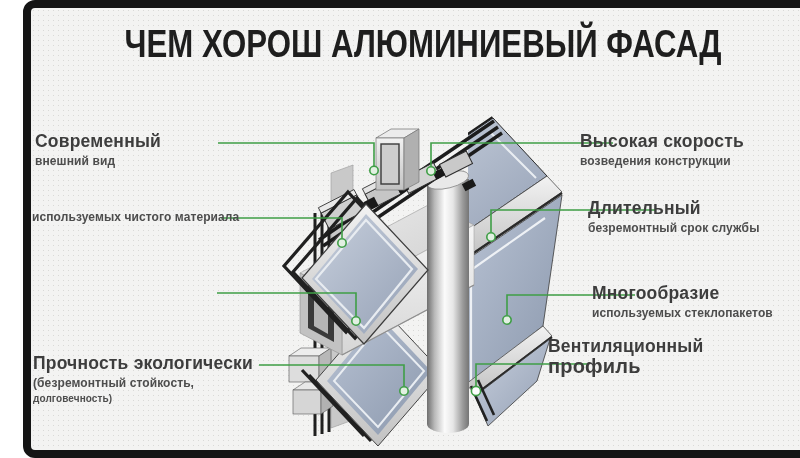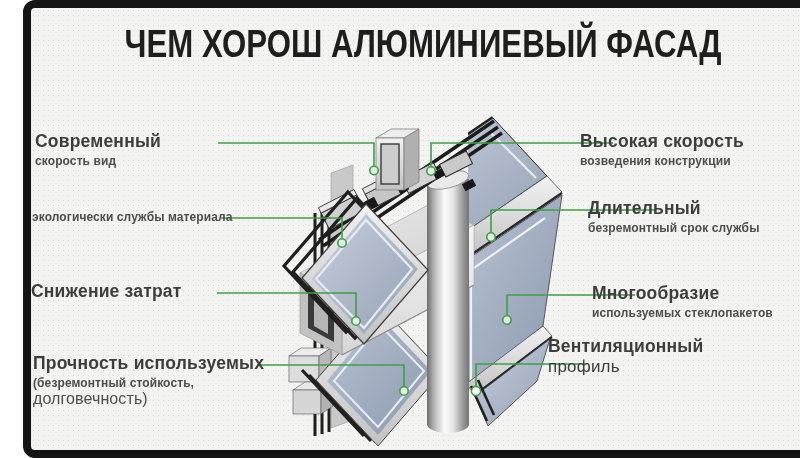--- a/index.html
+++ b/index.html
@@ -32,25 +32,25 @@
   }
   .label .main{
     font-size:17.5px;line-height:19px;font-weight:bold;color:#3d3d3d;
     letter-spacing:0.2px;white-space:nowrap;
   }
   .label .sub{
     font-size:12px;line-height:15px;font-weight:bold;color:#4d4d4d;
     margin-top:3px;letter-spacing:0.1px;white-space:nowrap;
   }
   .label .sub2{
-    font-size:16px;line-height:15px;font-weight:normal;color:#4d4d4d;
+    font-size:10px;line-height:15px;font-weight:bold;color:#4d4d4d;
     letter-spacing:0.1px;white-space:nowrap;
   }
   .label .main2{
-    font-size:17px;line-height:21px;font-weight:normal;color:#3d3d3d;
+    font-size:20px;line-height:21px;font-weight:bold;color:#3d3d3d;
     letter-spacing:0.2px;white-space:nowrap;
   }
   svg.scene{position:absolute;left:0;top:0;}
 </style>
 </head>
 <body>
 
 <div class="frame">
 
   <div class="title"><span>ЧЕМ ХОРОШ АЛЮМИНИЕВЫЙ ФАСАД</span></div>
@@ -212,30 +212,29 @@
       <circle cx="373" cy="383" r="4.2" fill="#e2f0e2"></circle>
       <circle cx="400" cy="163" r="4.2" fill="#e2f0e2"></circle>
       <circle cx="460" cy="229" r="4.2" fill="#e2f0e2"></circle>
       <circle cx="476" cy="312" r="4.2" fill="#e2f0e2"></circle>
       <circle cx="445" cy="383" r="4.6" fill="#fdfdfd"></circle>
     </g>
   </svg>
 
   <div class="label" style="left:4px;top:124px;width:240px">
     <div class="main">Современный</div>
-    <div class="sub">скорость вид</div>
+    <div class="sub">внешний вид</div>
   </div>
   <div class="label" style="left:1px;top:199px;width:240px">
-    <div class="sub">экологически службы материала</div>
+    <div class="sub">используемых чистого материала</div>
   </div>
   <div class="label" style="left:0px;top:274px;width:240px">
-    <div class="main">Снижение затрат</div>
   </div>
   <div class="label" style="left:2px;top:346px;width:240px">
-    <div class="main">Прочность используемых</div>
+    <div class="main">Прочность экологически</div>
     <div class="sub">(безремонтный стойкость,</div>
     <div class="sub2">долговечность)</div>
   </div>
 
   <div class="label" style="left:549px;top:124px;width:250px">
     <div class="main">Высокая скорость</div>
     <div class="sub">возведения конструкции</div>
   </div>
   <div class="label" style="left:557px;top:191px;width:250px">
     <div class="main">Длительный</div>

